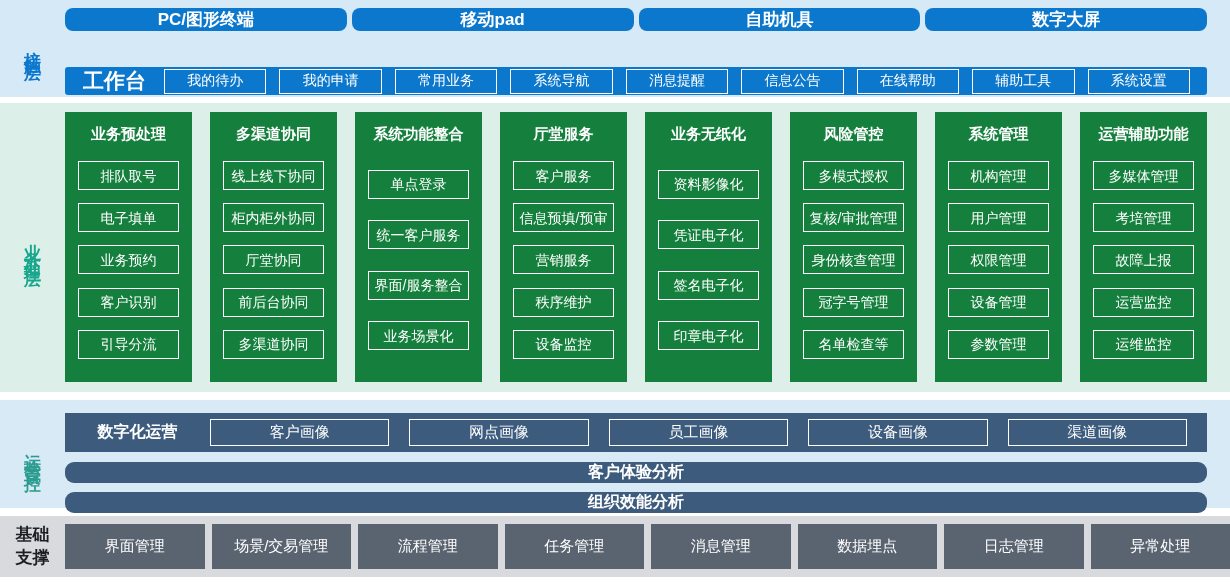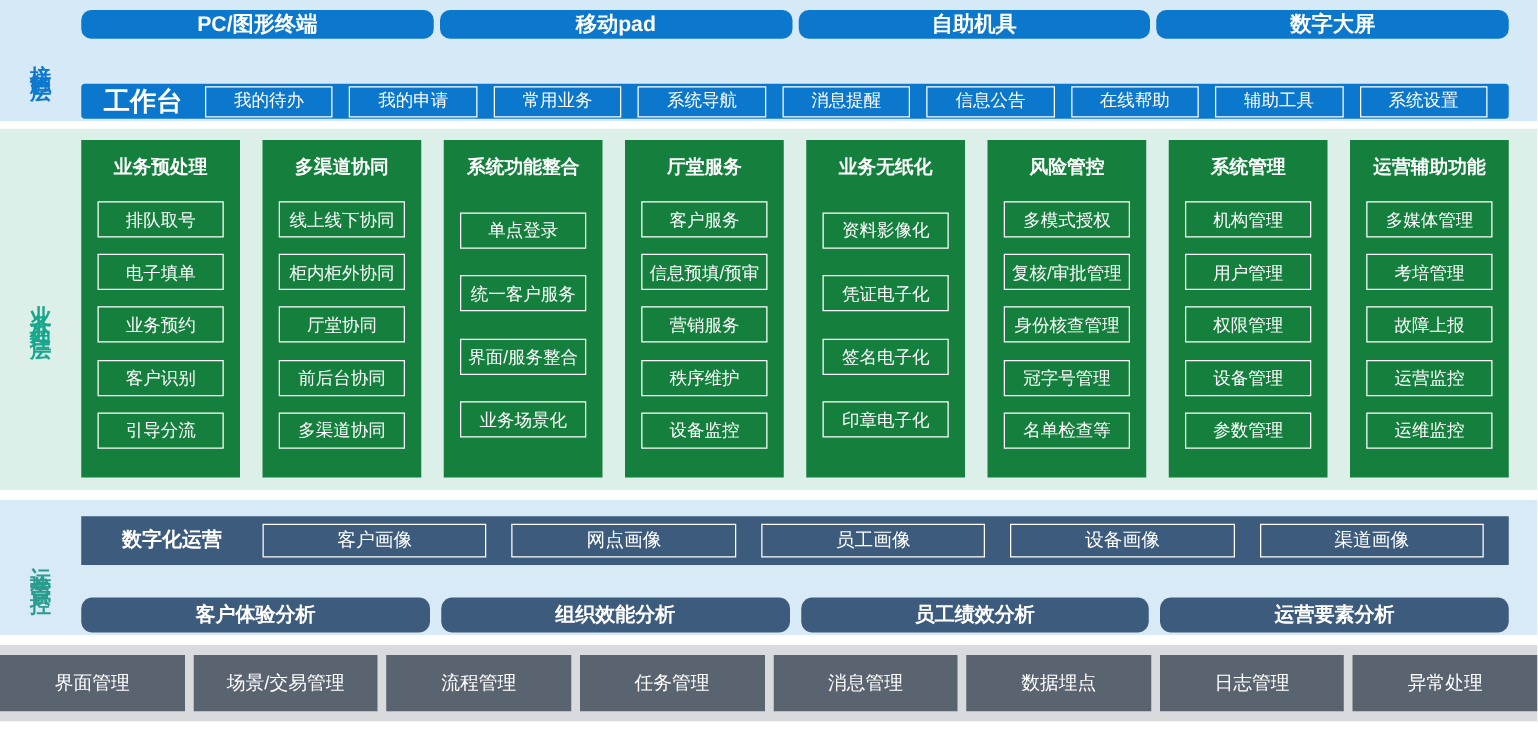--- a/index.html
+++ b/index.html
@@ -65,30 +65,30 @@
   .biz-column-title {
     color: #fff; font-weight: bold; font-size: 15px; text-align: center;
     height: 29px; line-height: 29px; flex: 0 0 auto; white-space: nowrap;
   }
   .biz-items { flex: 1; display: flex; flex-direction: column; justify-content: space-evenly; }
   .biz-item {
     min-height: 29px; font-size: 14px; line-height: 1.15; padding: 2px 1px;
   }
 
   
-  .ops-content { display: flex; flex-direction: column; justify-content: flex-start; padding-top: 13px; gap: 26px; }
+  .ops-content { display: flex; flex-direction: column; justify-content: flex-start; padding-top: 13px; gap: 10px; }
   .digital-ops-bar {
     height: 39px; background: #3c5b7d; display: flex; align-items: center; padding-right: 20px;
   }
   .digital-ops-label {
     flex: 0 0 145px; text-align: center; color: #fff; font-weight: bold; font-size: 16px;
   }
   .digital-ops-items { flex: 1; display: flex; gap: 20px; }
   .digital-ops-items .outline-btn { flex: 1; height: 27px; font-size: 15px; }
-  .analysis-row { display: flex; gap: 9px; height: 28px; }
+  .analysis-row { display: flex; gap: 9px; height: 28px; flex-direction: column; }
   .analysis-btn {
     flex: 1; background: #3c5b7d; border: none; border-radius: 9px;
     color: #fff; font-weight: bold; font-size: 16px;
   }
 
   
   .foundation-row { display: flex; gap: 7px; margin: 8px 0 8px; height: 45px; }
   .foundation-btn {
     flex: 1; background: #5a6370; border: none; color: #fff; font-size: 15px;
   }
@@ -300,20 +300,23 @@
           <button class="analysis-btn">组织效能分析</button>
 
           <button class="analysis-btn">员工绩效分析</button>
 
           <button class="analysis-btn">运营要素分析</button>
         </div>
     </div>
   </section>
 
   <section class="band band-foundation">
+    <div class="label-cell">
+      <div class="stacked-label">基础支撑</div>
+    </div>
     <div class="band-content foundation-row">
 
         <button class="foundation-btn">界面管理</button>
 
         <button class="foundation-btn">场景/交易管理</button>
 
         <button class="foundation-btn">流程管理</button>
 
         <button class="foundation-btn">任务管理</button>
 

